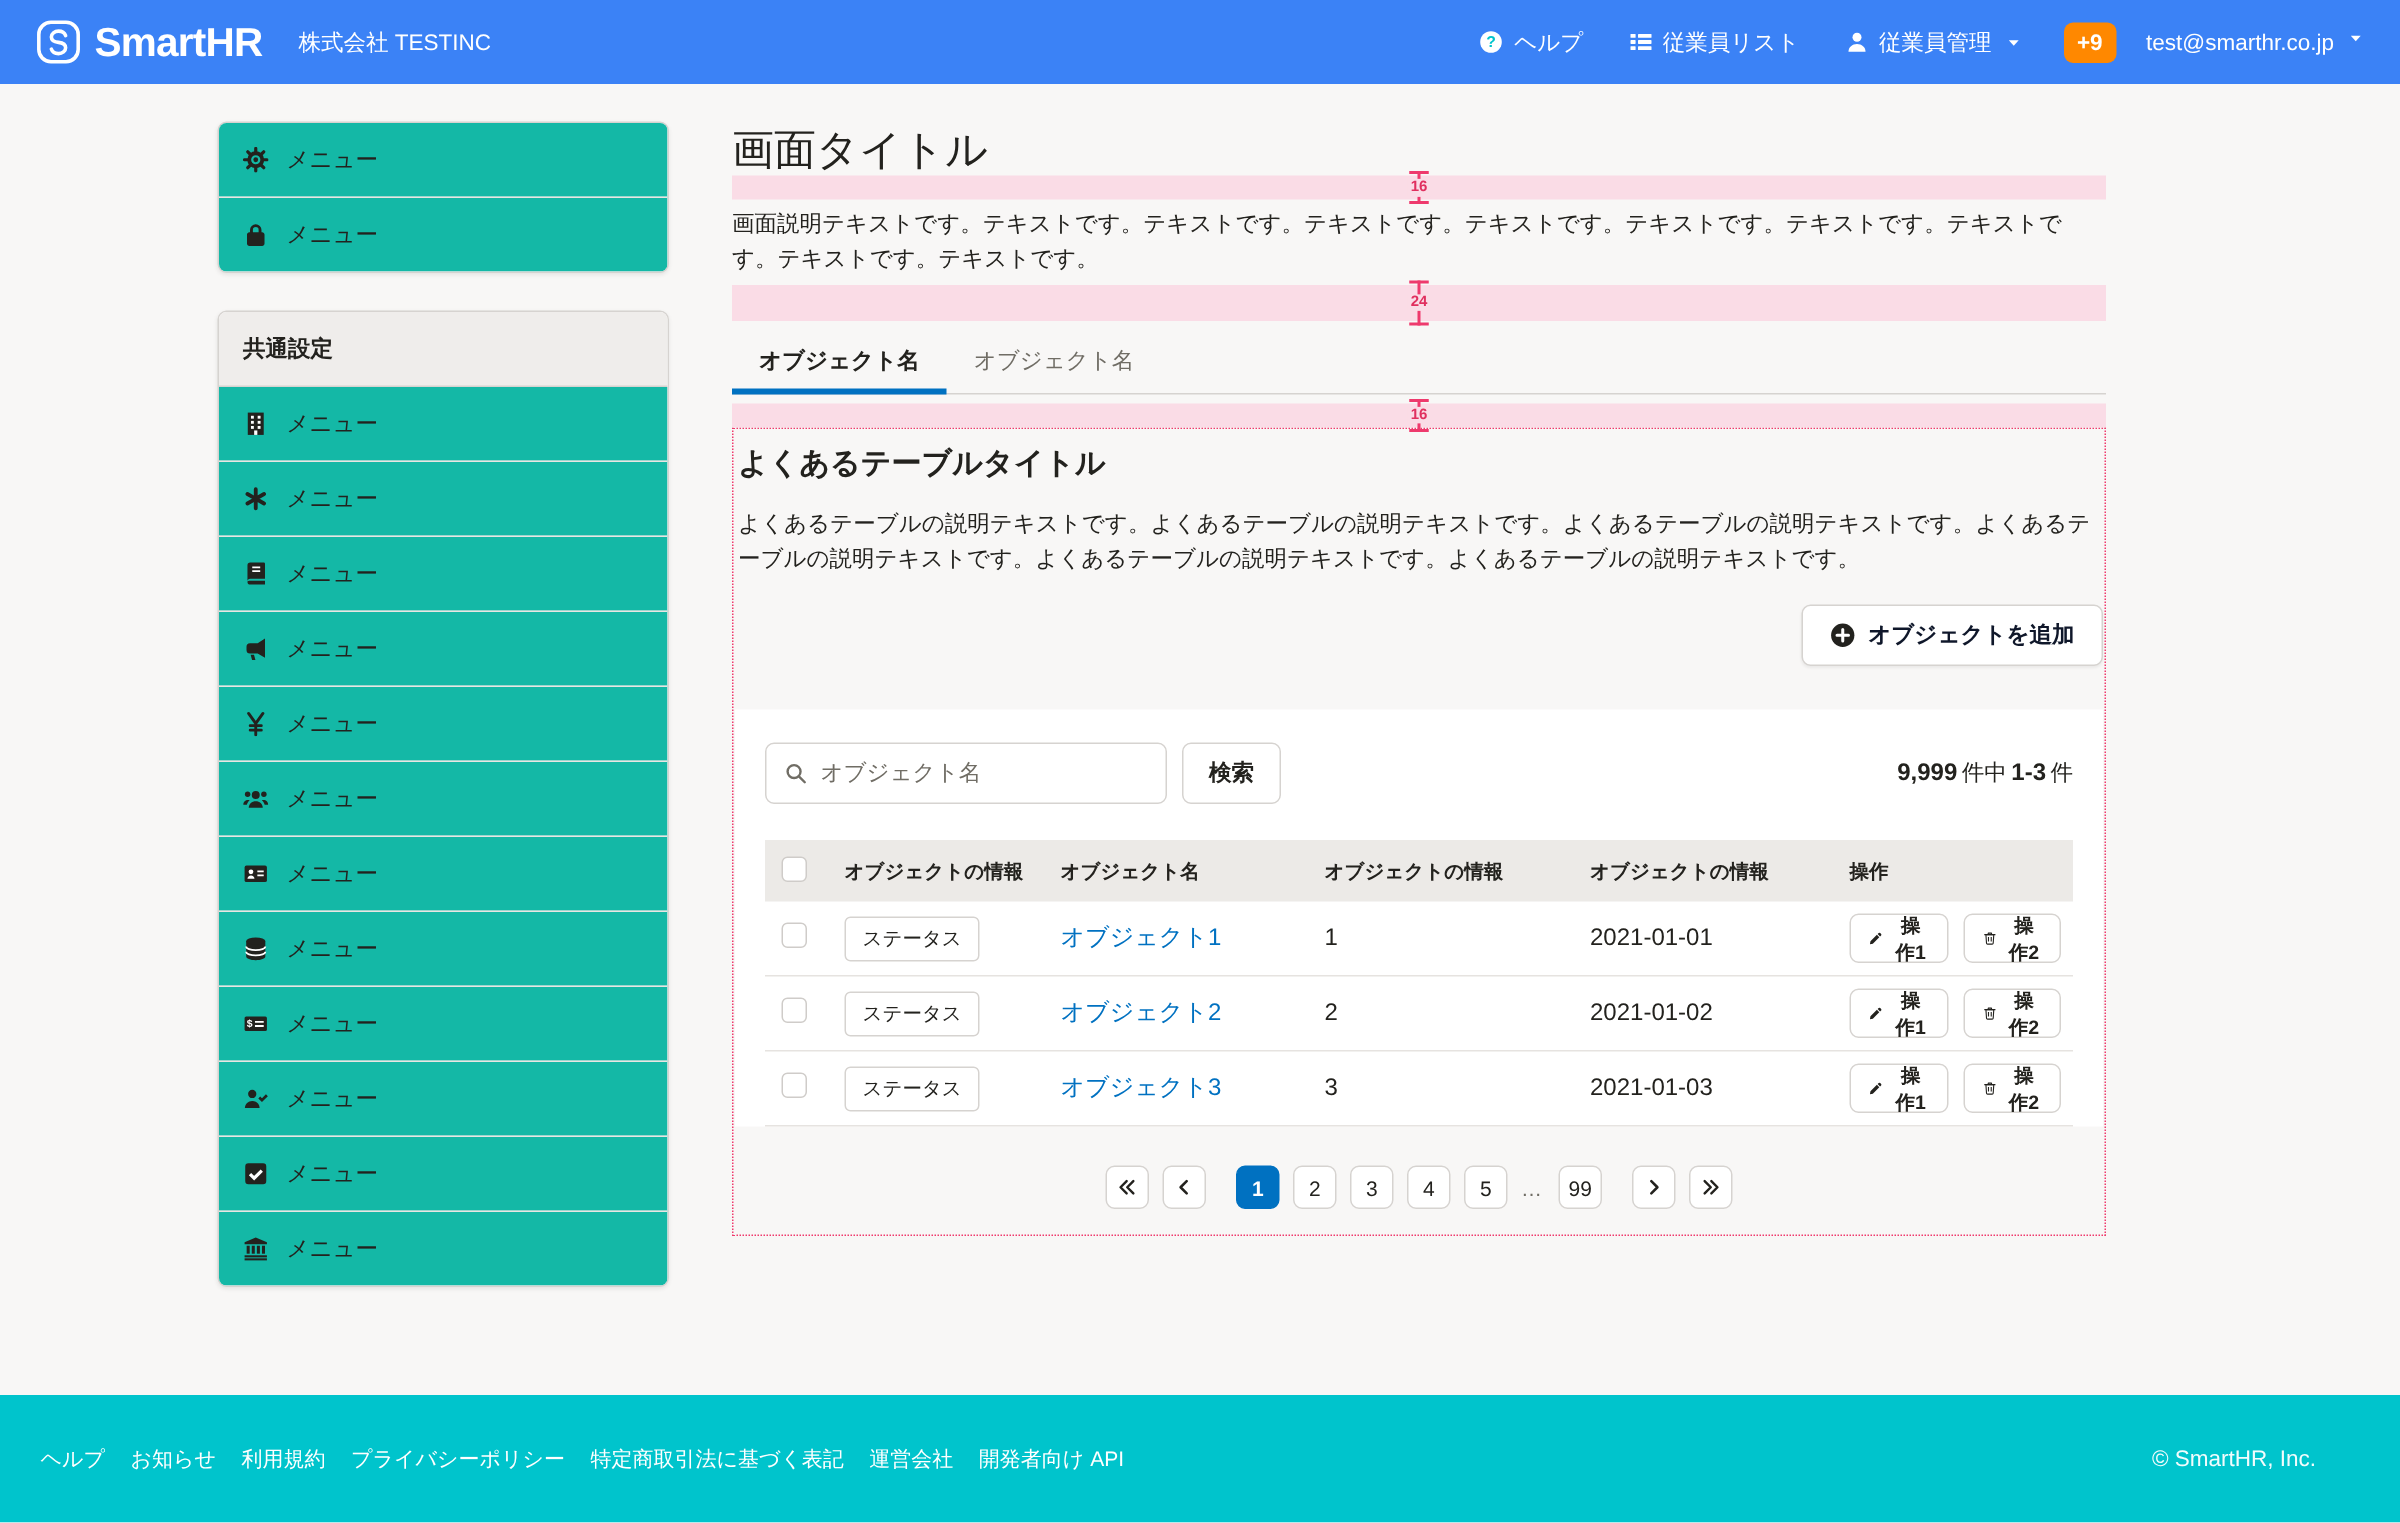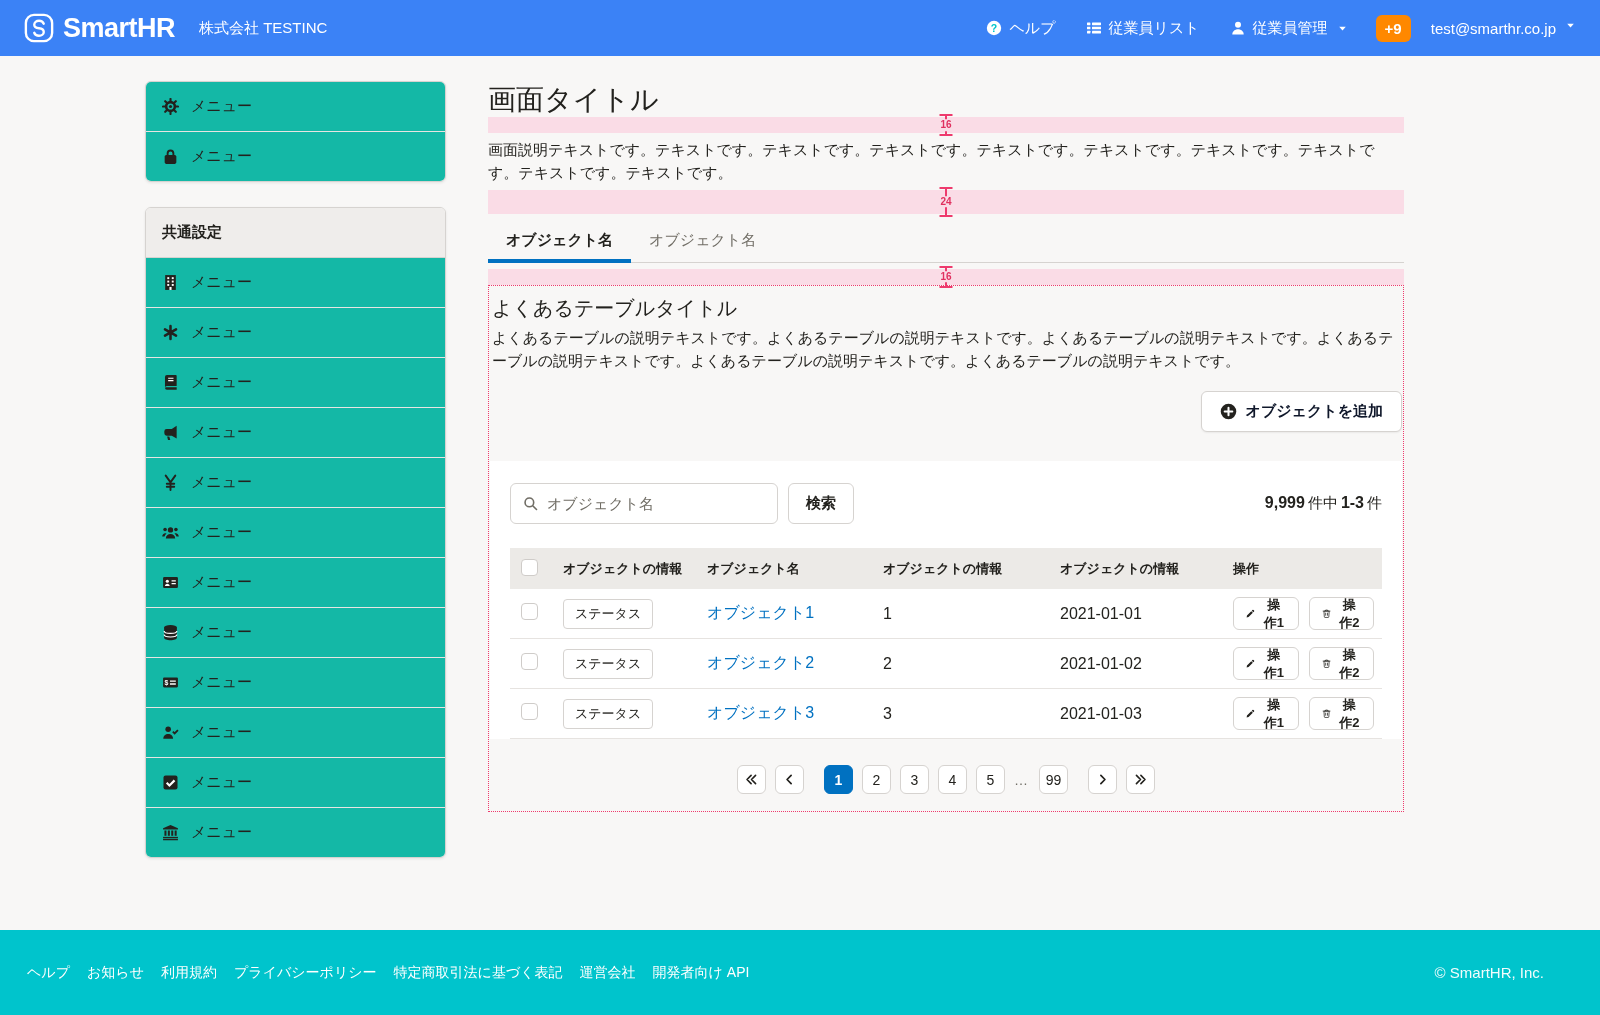--- a/index.html
+++ b/index.html
@@ -71,22 +71,22 @@
   .tab {
     background: none; border: none; font-family: inherit; cursor: pointer;
     font-size: 15px; color: #706d65; padding: 9px 18px 12px; position: relative;
   }
   .tab.active { color: #23221e; font-weight: bold; }
   .tab.active::after { content: ""; position: absolute; left: 0; right: 0; bottom: -1px; height: 4px; background: #0071c1; }
   .spacer + .tabs { margin-top: 8px; }
   .tabs + .spacer { margin-top: 6px; }
 
   .dotted-box { border: 1px dotted #ef3a6d; padding: 9px 1px 1px 1px; }
-  .section-title { font-size: 20px; font-weight: 400; padding: 0 2px; }
-  .section-desc { font-size: 15px; line-height: 1.55; margin-top: 4px; padding: 0 2px; }
+  .section-title { font-size: 20px; font-weight: 700; padding: 0 2px; }
+  .section-desc { font-size: 15px; line-height: 1.55; margin-top: 16px; padding: 0 2px; }
   .add-row { display: flex; justify-content: flex-end; margin-top: 19px; }
   .add-btn {
     display: inline-flex; align-items: center; gap: 9px; height: 41px; padding: 0 18px;
     background: #fff; border: 1px solid #d6d3d0; border-radius: 6px;
     font-family: inherit; font-size: 15px; font-weight: bold; color: #0f172a; cursor: pointer;
     box-shadow: 0 1px 2px rgba(0,0,0,.06);
   }
   .plus-ic { width: 17px; height: 17px; color: #23221e; }
 
   .card { background: #fff; margin-top: 29px; padding: 10px 20px 0; }

